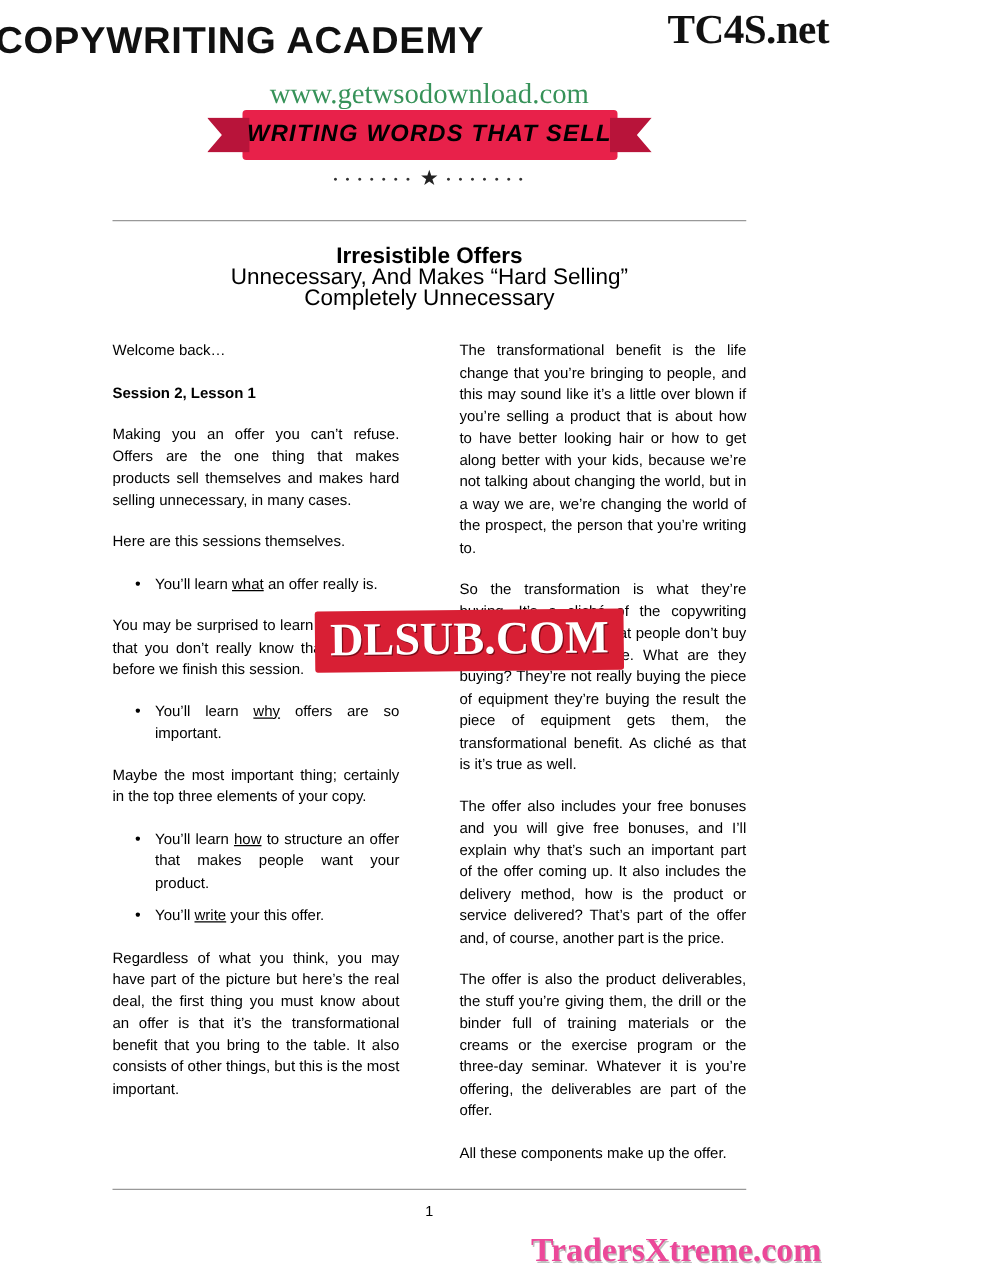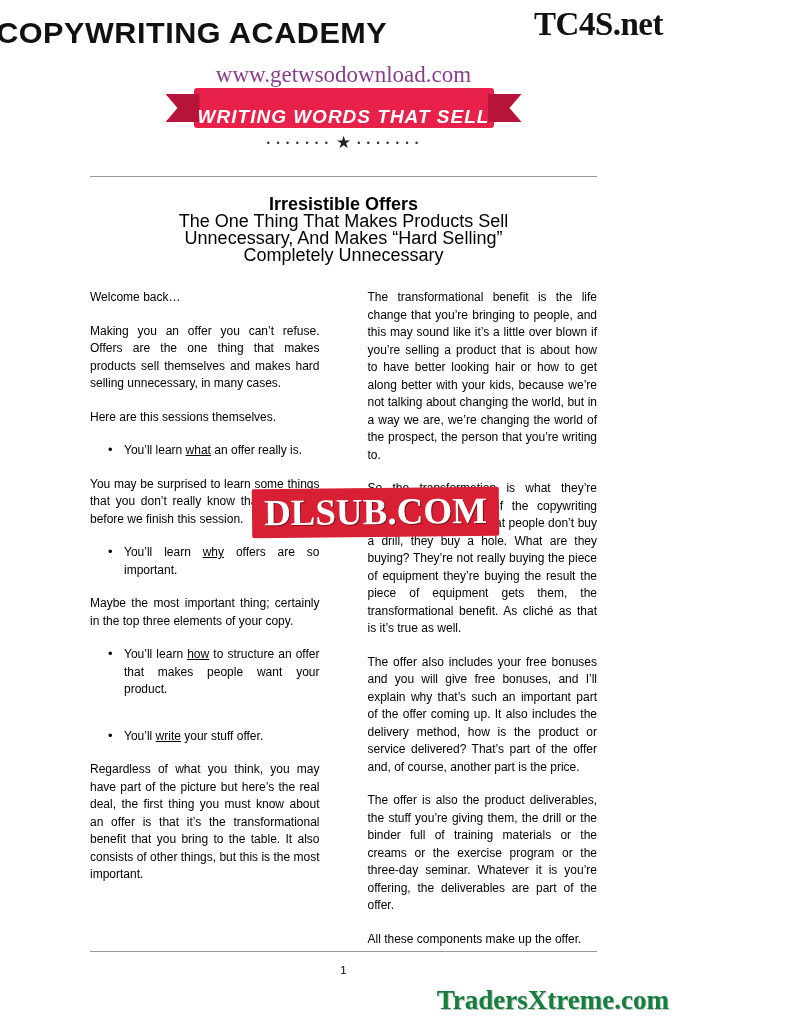--- a/index.html
+++ b/index.html
@@ -51,35 +51,35 @@
     transform: scaleX(1.02);
   }
   .logo-url {
     position: absolute;
     left: 0;
     right: 0;
     top: 62px;
     text-align: center;
     font-family: "Liberation Serif", serif;
     font-size: 23px;
-    color: #701a75;
+    color: #15803d;
     opacity: 0.85;
   }
   .ribbon {
     position: absolute;
     left: 50%;
     top: 88px;
     transform: translateX(-50%);
     width: 300px;
     height: 40px;
     background: #e8214a;
-    color: #ffffff;
+    color: #000000;
     border-radius: 3px;
     display: flex;
-    align-items: flex-end;
+    align-items: center;
     justify-content: center;
   }
   .ribbon::before,
   .ribbon::after {
     content: "";
     position: absolute;
     top: 6px;
     width: 34px;
     height: 28px;
     background: #b8143a;
@@ -149,21 +149,21 @@
     margin: 0 0 16px 0;
   }
   .col p.bold { font-weight: bold; }
   .bullets {
     margin: 0 0 16px 0;
     padding-left: 34px;
     list-style: none;
   }
   .bullets li {
     position: relative;
-    margin-bottom: 29px;
+    margin-bottom: 9px;
     text-align: justify;
   }
   .bullets li:last-child { margin-bottom: 0; }
   .bullets li::before {
     content: "•";
     position: absolute;
     left: -16px;
     top: -1px;
     font-size: 13px;
   }
@@ -180,26 +180,26 @@
     color: #ffffff;
     background: #d81f34;
     padding: 2px 12px 4px 12px;
     letter-spacing: 0px;
     text-shadow: 1px 1px 0 #7c0b18;
     border-radius: 2px;
     transform: rotate(-0.6deg);
   }
   .watermark-traders {
     position: absolute;
-    right: 18px;
+    right: 30px;
     bottom: 8px;
     font-family: "Liberation Serif", serif;
     font-weight: bold;
     font-size: 27px;
-    color: #15803d;
+    color: #ec4899;
     text-shadow: 1px 1px 0 rgba(0,0,0,0.25);
   }
 
   .page-number {
     position: absolute;
     left: 0;
     right: 0;
     bottom: 48px;
     text-align: center;
     font-size: 11.5px;
@@ -228,47 +228,47 @@
       <span class="dots">• • • • • • •</span>
     </div>
   </div>
 
   <div class="rule rule-top"></div>
 
   <div class="doc">
 
     <div class="doc-title">
       <div class="t1">Irresistible Offers</div>
-      <div>The One Thing That Makes Products Sell</div>
       <div>Unnecessary, And Makes “Hard Selling”</div>
       <div>Completely Unnecessary</div>
     </div>
 
     <div class="columns">
 
       <div class="col">
         <p>Welcome back…</p>
+        <p class="bold">Session 2, Lesson 1</p>
         <p>Making you an offer you can’t refuse. Offers are the one thing that makes products sell themselves and makes hard selling unnecessary, in many cases.</p>
         <p>Here are this sessions themselves.</p>
 
         <ul class="bullets">
           <li><span>You’ll learn </span><u>what</u><span> an offer really is.</span></li>
         </ul>
 
         <p>You may be surprised to learn some things that you don’t really know that you know before we finish this session.</p>
 
         <ul class="bullets">
           <li><span>You’ll learn </span><u>why</u><span> offers are so important.</span></li>
         </ul>
 
         <p>Maybe the most important thing; certainly in the top three elements of your copy.</p>
 
         <ul class="bullets">
           <li><span>You’ll learn </span><u>how</u><span> to structure an offer that makes people want your product.</span></li>
-          <li><span>You’ll </span><u>write</u><span> your stuff offer.</span></li>
+          <li><span>You’ll </span><u>write</u><span> your this offer.</span></li>
         </ul>
 
         <p>Regardless of what you think, you may have part of the picture but here’s the real deal, the first thing you must know about an offer is that it’s the transformational benefit that you bring to the table. It also consists of other things, but this is the most important.</p>
       </div>
 
       <div class="col">
         <p>The transformational benefit is the life change that you’re bringing to people, and this may sound like it’s a little over blown if you’re selling a product that is about how to have better looking hair or how to get along better with your kids, because we’re not talking about changing the world, but in a way we are, we’re changing the world of the prospect, the person that you’re writing to.</p>
         <p>So the transformation is what they’re buying. It’s a cliché of the copywriting world, but people say that people don’t buy a drill, they buy a hole. What are they buying? They’re not really buying the piece of equipment they’re buying the result the piece of equipment gets them, the transformational benefit. As cliché as that is it’s true as well.</p>
         <p>The offer also includes your free bonuses and you will give free bonuses, and I’ll explain why that’s such an important part of the offer coming up. It also includes the delivery method, how is the product or service delivered? That’s part of the offer and, of course, another part is the price.</p>
         <p>The offer is also the product deliverables, the stuff you’re giving them, the drill or the binder full of training materials or the creams or the exercise program or the three-day seminar. Whatever it is you’re offering, the deliverables are part of the offer.</p>

